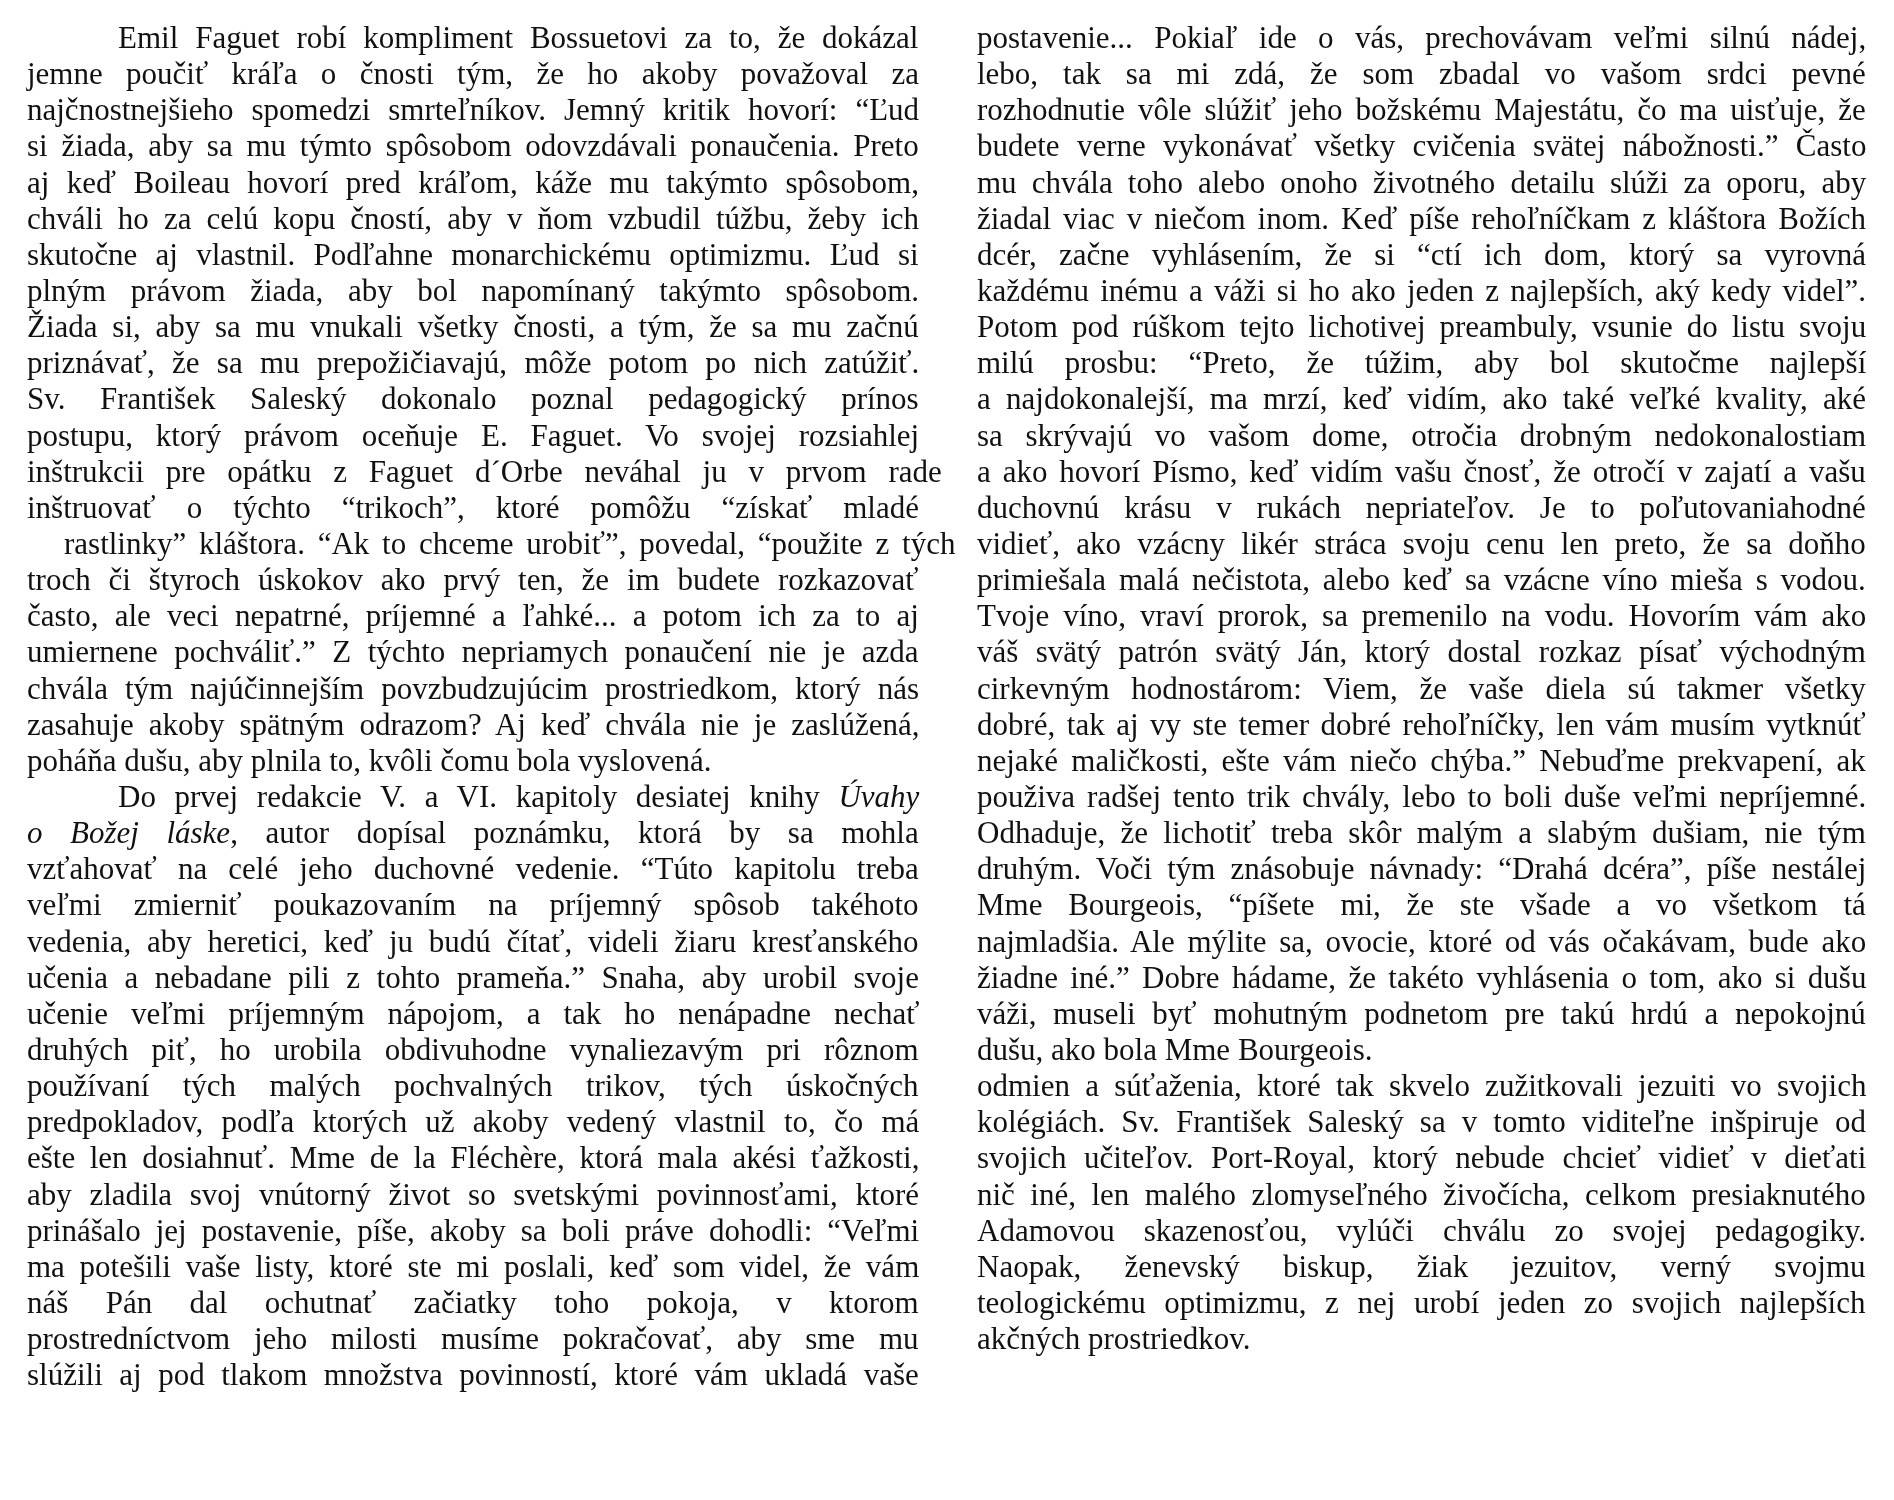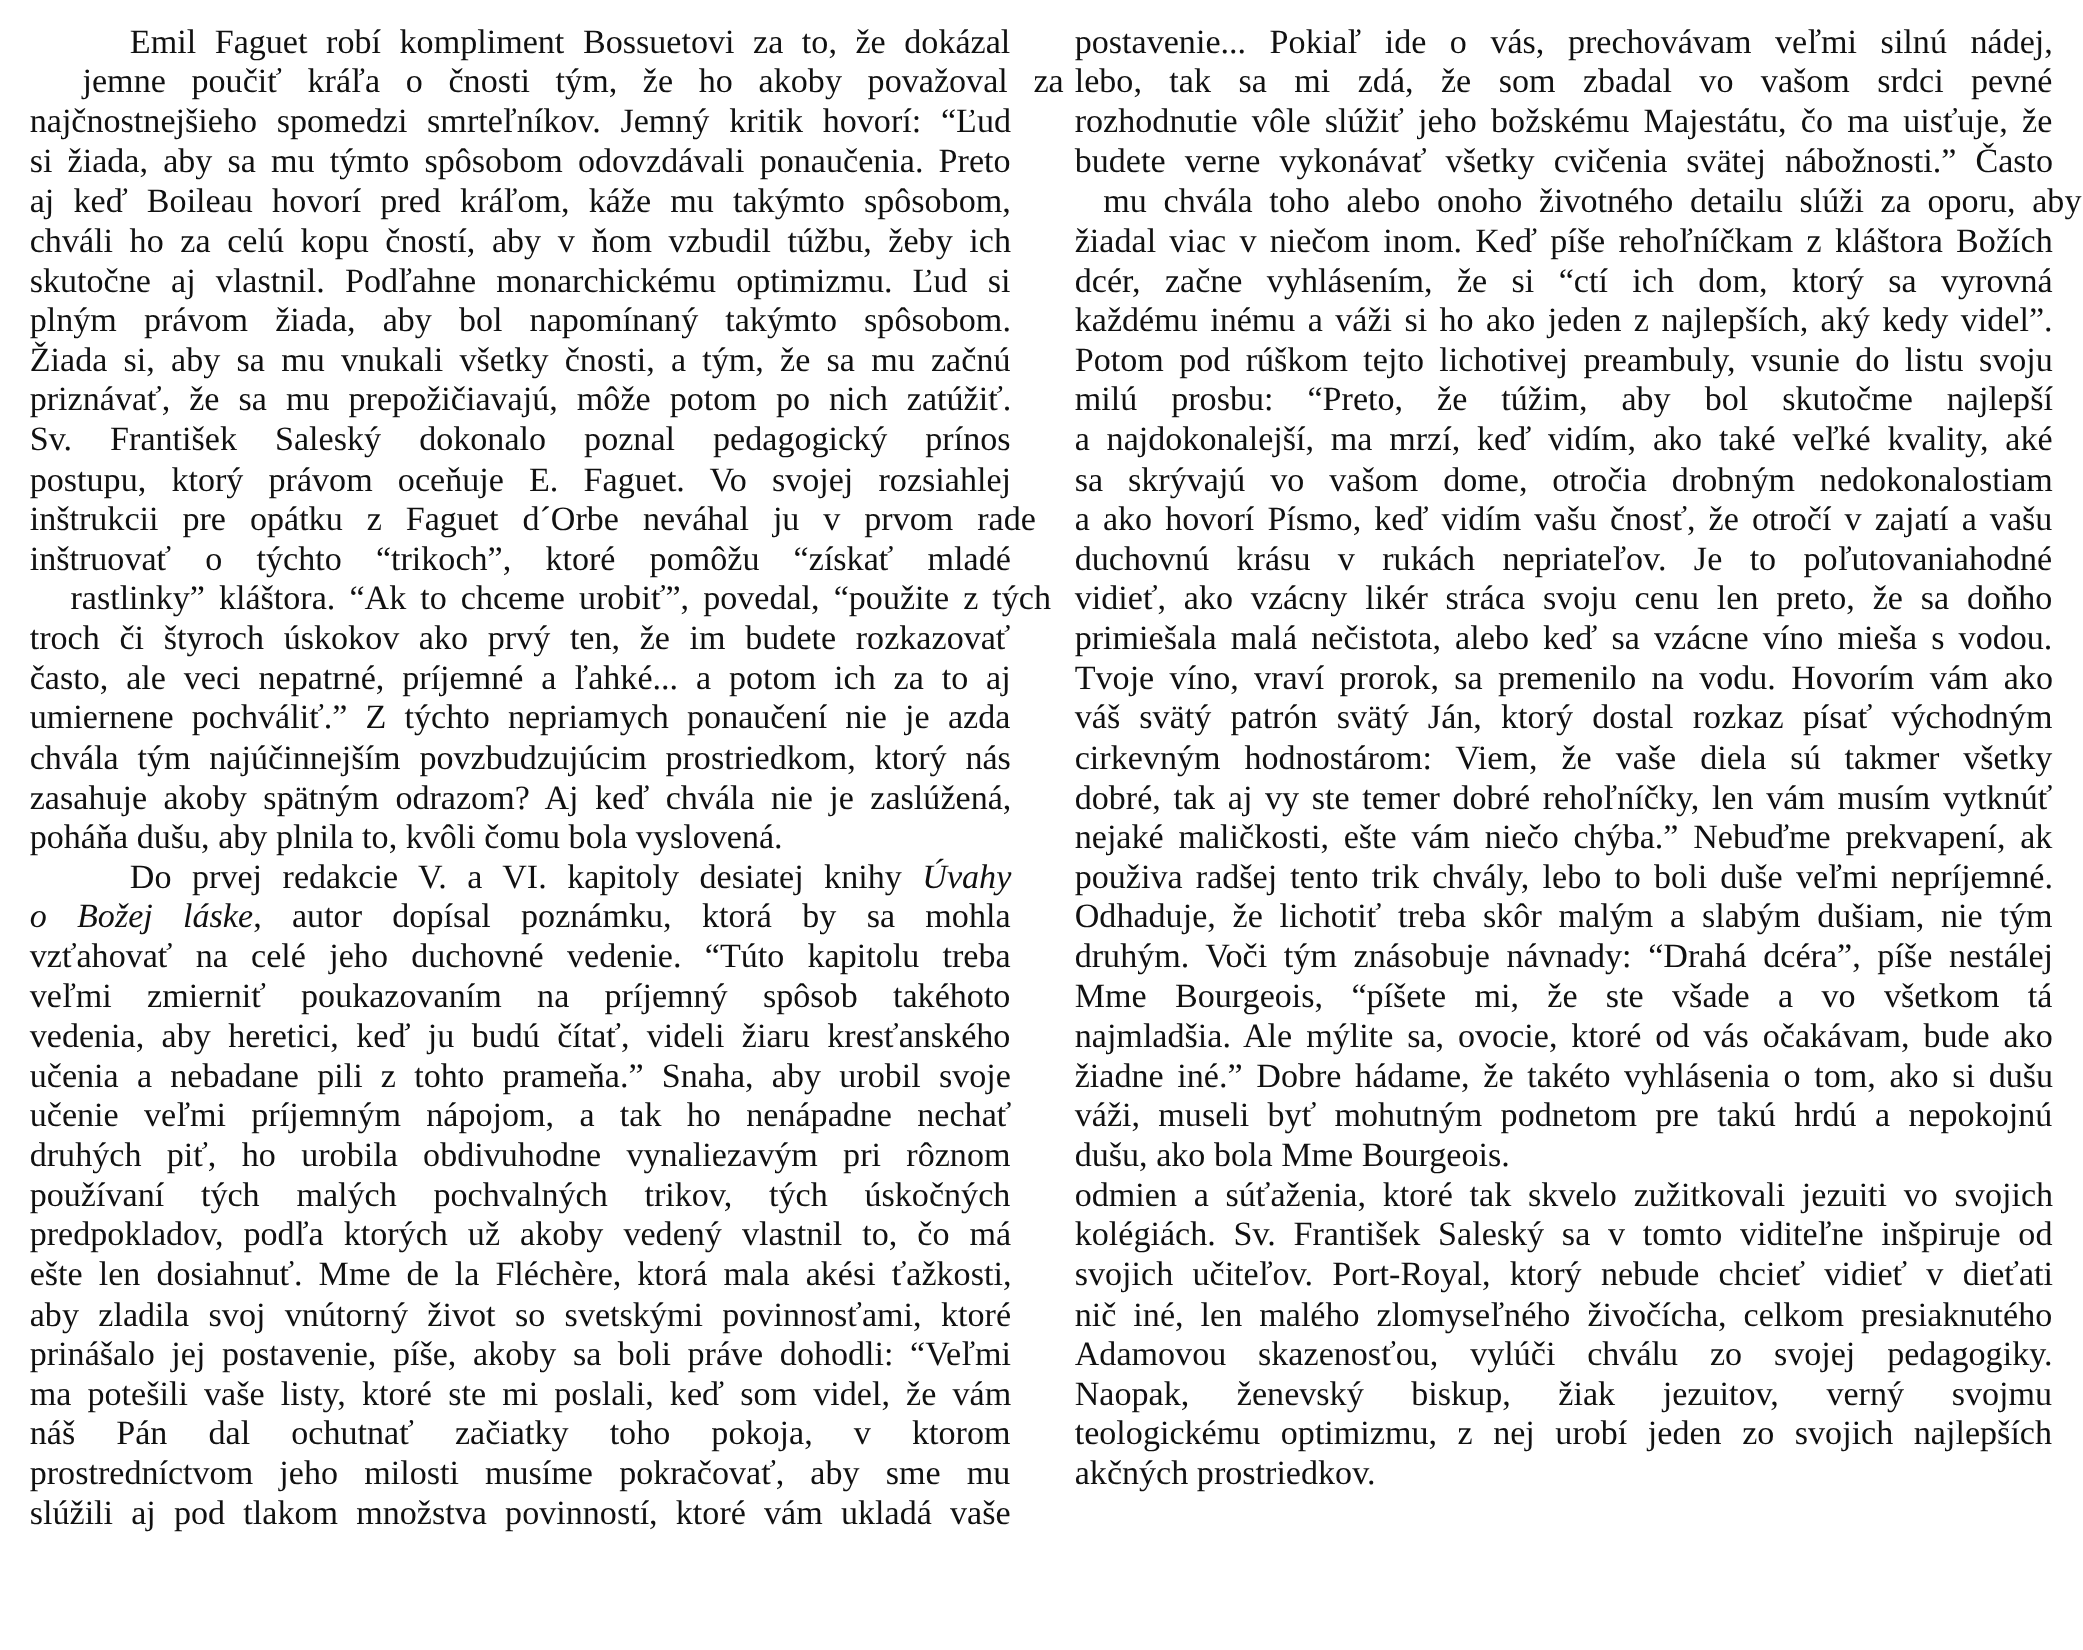--- a/index.html
+++ b/index.html
@@ -20,21 +20,21 @@
   .line.indent { padding-left: 91px; }
   .line .inner { display: inline-block; transform-origin: left center; }
   em { font-style: italic; }
 </style>
 </head>
 <body>
 
 <div class="page">
   <div class="column col-left">
       <div class="line indent"><span class="inner" style="word-spacing: 9.125px;"><span>Emil Faguet robí kompliment Bossuetovi za to, že dokázal</span></span></div>
-      <div class="line"><span class="inner" style="word-spacing: 15.6px; margin-left: 48px;"><span>jemne poučiť kráľa o čnosti tým, že ho akoby považoval za</span></span></div>
+      <div class="line"><span class="inner" style="word-spacing: 15.6px;"><span>jemne poučiť kráľa o čnosti tým, že ho akoby považoval za</span></span></div>
       <div class="line"><span class="inner" style="word-spacing: 10.1667px;"><span>najčnostnejšieho spomedzi smrteľníkov. Jemný kritik hovorí: “Ľud</span></span></div>
       <div class="line"><span class="inner" style="word-spacing: 6px;"><span>si žiada, aby sa mu týmto spôsobom odovzdávali ponaučenia. Preto</span></span></div>
       <div class="line"><span class="inner" style="word-spacing: 9.66667px;"><span>aj keď Boileau hovorí pred kráľom, káže mu takýmto spôsobom,</span></span></div>
       <div class="line"><span class="inner" style="word-spacing: 7.33333px;"><span>chváli ho za celú kopu čností, aby v ňom vzbudil túžbu, žeby ich</span></span></div>
       <div class="line"><span class="inner" style="word-spacing: 10.5714px;"><span>skutočne aj vlastnil. Podľahne monarchickému optimizmu. Ľud si</span></span></div>
       <div class="line"><span class="inner" style="word-spacing: 16.8571px;"><span>plným právom žiada, aby bol napomínaný takýmto spôsobom.</span></span></div>
       <div class="line"><span class="inner" style="word-spacing: 7px;"><span>Žiada si, aby sa mu vnukali všetky čnosti, a tým, že sa mu začnú</span></span></div>
       <div class="line"><span class="inner" style="word-spacing: 9.55556px;"><span>priznávať, že sa mu prepožičiavajú, môže potom po nich zatúžiť.</span></span></div>
       <div class="line"><span class="inner" style="word-spacing: 26.8333px;"><span>Sv. František Saleský dokonalo poznal pedagogický prínos</span></span></div>
       <div class="line"><span class="inner" style="word-spacing: 15.125px;"><span>postupu, ktorý právom oceňuje E. Faguet. Vo svojej rozsiahlej</span></span></div>
@@ -63,21 +63,21 @@
       <div class="line"><span class="inner" style="word-spacing: 6.91667px;"><span>ma potešili vaše listy, ktoré ste mi poslali, keď som videl, že vám</span></span></div>
       <div class="line"><span class="inner" style="word-spacing: 29.625px;"><span>náš Pán dal ochutnať začiatky toho pokoja, v ktorom</span></span></div>
       <div class="line"><span class="inner" style="word-spacing: 16px;"><span>prostredníctvom jeho milosti musíme pokračovať, aby sme mu</span></span></div>
       <div class="line"><span class="inner" style="word-spacing: 8.77778px;"><span>slúžili aj pod tlakom množstva povinností, ktoré vám ukladá vaše</span></span></div>
     </div>
   <div class="column col-right">
       <div class="line"><span class="inner" style="word-spacing: 13.625px;"><span>postavenie... Pokiaľ ide o vás, prechovávam veľmi silnú nádej,</span></span></div>
       <div class="line"><span class="inner" style="word-spacing: 17.1818px;"><span>lebo, tak sa mi zdá, že som zbadal vo vašom srdci pevné</span></span></div>
       <div class="line"><span class="inner" style="word-spacing: 5.22222px;"><span>rozhodnutie vôle slúžiť jeho božskému Majestátu, čo ma uisťuje, že</span></span></div>
       <div class="line"><span class="inner" style="word-spacing: 9.57143px;"><span>budete verne vykonávať všetky cvičenia svätej nábožnosti.” Často</span></span></div>
-      <div class="line"><span class="inner" style="word-spacing: 7.4px; margin-left: 26px;"><span>mu chvála toho alebo onoho životného detailu slúži za oporu, aby</span></span></div>
+      <div class="line"><span class="inner" style="word-spacing: 7.4px;"><span>mu chvála toho alebo onoho životného detailu slúži za oporu, aby</span></span></div>
       <div class="line"><span class="inner" style="word-spacing: 4.3px;"><span>žiadal viac v niečom inom. Keď píše rehoľníčkam z kláštora Božích</span></span></div>
       <div class="line"><span class="inner" style="word-spacing: 14.4px;"><span>dcér, začne vyhlásením, že si “ctí ich dom, ktorý sa vyrovná</span></span></div>
       <div class="line"><span class="inner" style="word-spacing: 3.5px;"><span>každému inému a váži si ho ako jeden z najlepších, aký kedy videl”.</span></span></div>
       <div class="line"><span class="inner" style="word-spacing: 6.22222px;"><span>Potom pod rúškom tejto lichotivej preambuly, vsunie do listu svoju</span></span></div>
       <div class="line"><span class="inner" style="word-spacing: 23.125px;"><span>milú prosbu: “Preto, že túžim, aby bol skutočme najlepší</span></span></div>
       <div class="line"><span class="inner" style="word-spacing: 7.5px;"><span>a najdokonalejší, ma mrzí, keď vidím, ako také veľké kvality, aké</span></span></div>
       <div class="line"><span class="inner" style="word-spacing: 14.8571px;"><span>sa skrývajú vo vašom dome, otročia drobným nedokonalostiam</span></span></div>
       <div class="line"><span class="inner" style="word-spacing: 4.15385px;"><span>a ako hovorí Písmo, keď vidím vašu čnosť, že otročí v zajatí a vašu</span></span></div>
       <div class="line"><span class="inner" style="word-spacing: 17.1429px; text-align: right;"><span>duchovnú krásu v rukách nepriateľov. Je to poľutovaniahodné</span></span></div>
       <div class="line"><span class="inner" style="word-spacing: 8.45455px;"><span>vidieť, ako vzácny likér stráca svoju cenu len preto, že sa doňho</span></span></div>

